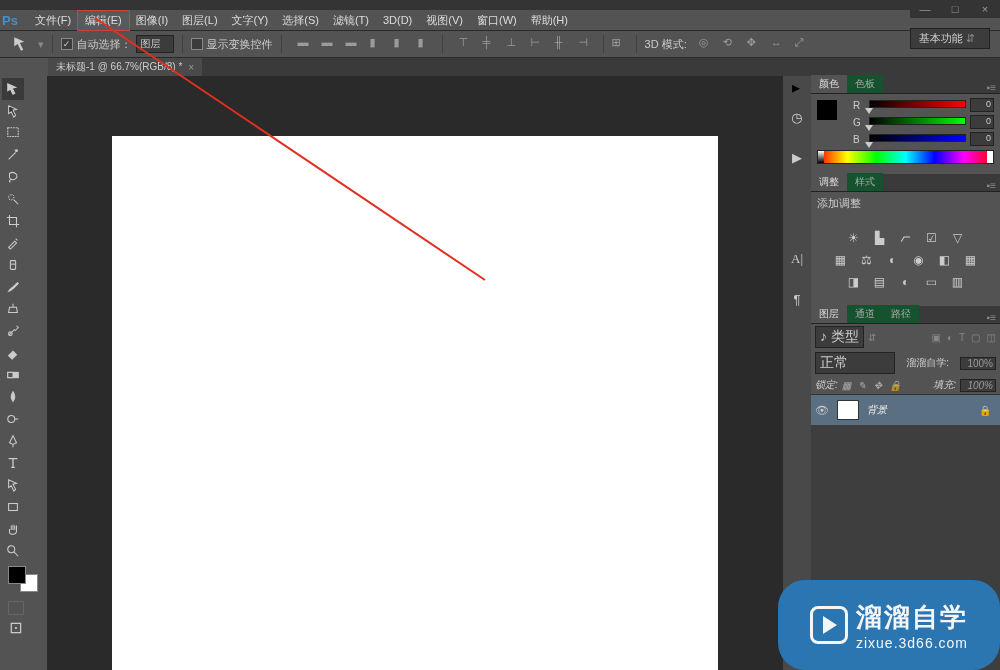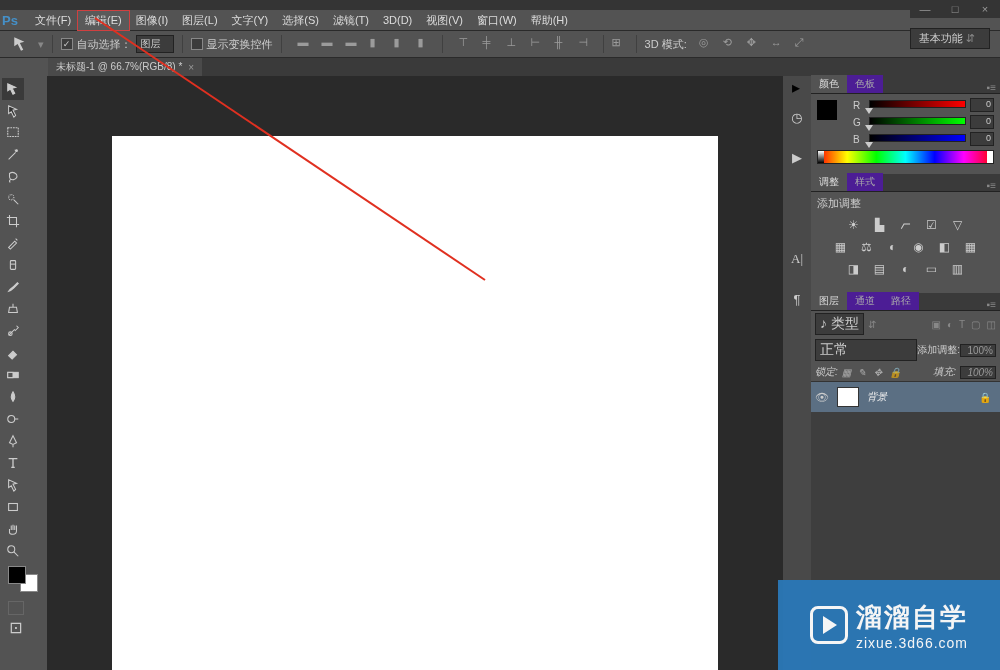--- a/index.html
+++ b/index.html
@@ -50,21 +50,21 @@
     .canvas { width: 606px; height: 800px; background: #fff; position: relative; }
     
     
     .right-dock { width: 218px; background: #535353; border-left: 1px solid #2a2a2a; display: flex; }
     .collapsed-col { width: 28px; background: #494949; display: flex; flex-direction: column; align-items: center; padding-top: 2px; gap: 22px; }
     .collapsed-col .tgl { width: 10px; height: 8px; }
     .collapsed-ico { width: 18px; height: 18px; color: #ccc; font-size: 13px; display: flex; align-items: center; justify-content: center; }
     .panels { flex: 1; display: flex; flex-direction: column; }
     
     .panel-tabs { height: 18px; background: #3a3a3a; display: flex; align-items: flex-end; border-bottom: 1px solid #222; }
-    .panel-tab { padding: 2px 8px; font-size: 10px; color: #aaa; background: #4c1d95; }
+    .panel-tab { padding: 2px 8px; font-size: 10px; color: #aaa; background: #14532d; }
     .panel-tab.active { background: #535353; color: #ddd; }
     .panel-menu { margin-left: auto; padding: 0 4px; color: #888; font-size: 10px; }
     
     .panel-body { background: #535353; padding: 4px 6px; }
     
     
     .color-panel .swatch-box { width: 20px; height: 20px; background: #000; border: 1px solid #000; position: relative; float: left; margin-right: 10px; margin-top: 2px; }
     .color-panel .swatch-box::after { content:''; width: 20px; height: 20px; background: #fff; border:1px solid #777; position:absolute; bottom:-6px; right:-6px; z-index:-1; }
     .slider-row { display: flex; align-items: center; gap: 4px; font-size: 10px; color: #ccc; margin-bottom: 3px; }
     .slider-row .lbl { width: 12px; }
@@ -73,41 +73,41 @@
     .slider-r { background: linear-gradient(to right, #000, #f00); }
     .slider-g { background: linear-gradient(to right, #000, #0f0); }
     .slider-b { background: linear-gradient(to right, #000, #00f); }
     .slider-thumb { width: 0; height: 0; border-left: 4px solid transparent; border-right: 4px solid transparent; border-top: 6px solid #ccc; position: absolute; top: 8px; left: -4px; }
     .slider-val { width: 24px; height: 14px; background: #3c3c3c; border: 1px solid #222; font-size: 9px; text-align: right; padding-right: 2px; color: #ccc; }
     .spectrum { height: 14px; background: linear-gradient(to right, #f00, #ff0, #0f0, #0ff, #00f, #f0f, #f00); margin-top: 4px; border: 1px solid #222; position: relative; }
     .spectrum::before { content:''; position:absolute; left:0; top:0; bottom:0; width:6px; background: linear-gradient(#fff, #000); }
     .spectrum::after { content:''; position:absolute; right:0; top:0; bottom:0; width:6px; background:#fff; }
     
     
-    .adj-panel .title { font-size: 11px; color: #ccc; margin-bottom: 6px; }
+    .adj-panel .title { font-size: 11px; color: #ccc; margin-bottom: 19px; }
     .adj-row { display: flex; justify-content: center; gap: 10px; margin-bottom: 6px; }
     .adj-ico { width: 16px; height: 16px; color: #ccc; font-size: 12px; display: flex; align-items: center; justify-content: center; }
     
     
     .layers-panel { flex: 1; display: flex; flex-direction: column; }
     .layer-opts { display: flex; align-items: center; gap: 4px; padding: 2px 4px; font-size: 10px; color: #ccc; }
     .layer-sel { background: #3c3c3c; border: 1px solid #222; padding: 1px 4px; font-size: 14px; color: #ccc; }
-    .layer-opt-row { display: flex; align-items: center; padding: 2px 4px; font-size: 10px; color: #ccc; gap: 0; }
+    .layer-opt-row { display: flex; align-items: center; padding: 2px 4px; font-size: 10px; color: #ccc; gap: 11px; }
     .num-field { width: 36px; background: #3c3c3c; border: 1px solid #222; text-align: right; padding: 0 2px; color: #999; }
     .lock-row { display: flex; align-items:flex-end; padding: 2px 4px; font-size: 10px; color: #ccc; gap: 4px; border-bottom: 1px solid #333; font-style: italic; }
     .lock-ico { width: 12px; height: 12px; opacity: 0.7; }
     .layer-list { flex: 1; background: #3e3e3e; overflow: auto; }
     .layer-item { display: flex; align-items: center; height: 30px; background: #5b6f83; padding: 0 4px; gap: 8px; }
     .eye-col { width: 14px; color: #ccc; font-size: 11px; }
     .layer-thumb { width: 22px; height: 20px; background: #fff; border: 1px solid #333; }
     .layer-name { flex: 1; font-size: 10px; color: #eee; font-style: italic; }
     .lock-mark { color: #ccc; font-size: 10px; margin-right: 4px; }
     
     
-    .watermark { position: absolute; right: 0; bottom: 0; width: 222px; height: 90px; background: #2a78b8; display: flex; align-items: center; justify-content: center; gap: 8px; opacity: 0.95; }
+    .watermark { position: absolute; right: 0; bottom: 0; width: 222px; height: 90px; background: #2a78b8; display: flex; align-items: center; justify-content: center; gap: 8px; opacity: 0.95; border-radius: 27px; }
     .wm-play { width: 38px; height: 38px; border: 3px solid #fff; border-radius: 8px; display: flex; align-items: center; justify-content: center; }
     .wm-play::before { content:''; border-left: 14px solid #fff; border-top: 9px solid transparent; border-bottom: 9px solid transparent; margin-left: 3px; }
     .wm-text { color: #fff; display: flex; flex-direction: column; }
     .wm-big { font-size: 26px; font-weight: bold; letter-spacing: 2px; }
     .wm-small { font-size: 14px; letter-spacing: 1px; }
     
     
     .anno-line { position: absolute; pointer-events: none; z-index: 500; }
   </style>
 </head>
@@ -415,21 +415,21 @@
           <div style="flex:1; display:flex; gap:6px; justify-content:flex-end; color:#888">
             <span>▣</span>
             <span>◐</span>
             <span>T</span>
             <span>▢</span>
             <span>◫</span>
           </div>
         </div>
         <div class="layer-opt-row">
           <div class="layer-sel" style="flex:1">正常</div>
-          <span>添加调整:</span>
+          <span>溜溜自学:</span>
           <div class="num-field">100%</div>
         </div>
         <div class="lock-row">
           <span>锁定:</span>
           <span class="lock-ico">▦</span>
           <span class="lock-ico">✎</span>
           <span class="lock-ico">✥</span>
           <span class="lock-ico">🔒</span>
           <span style="margin-left:auto">填充:</span>
           <div class="num-field">100%</div>

